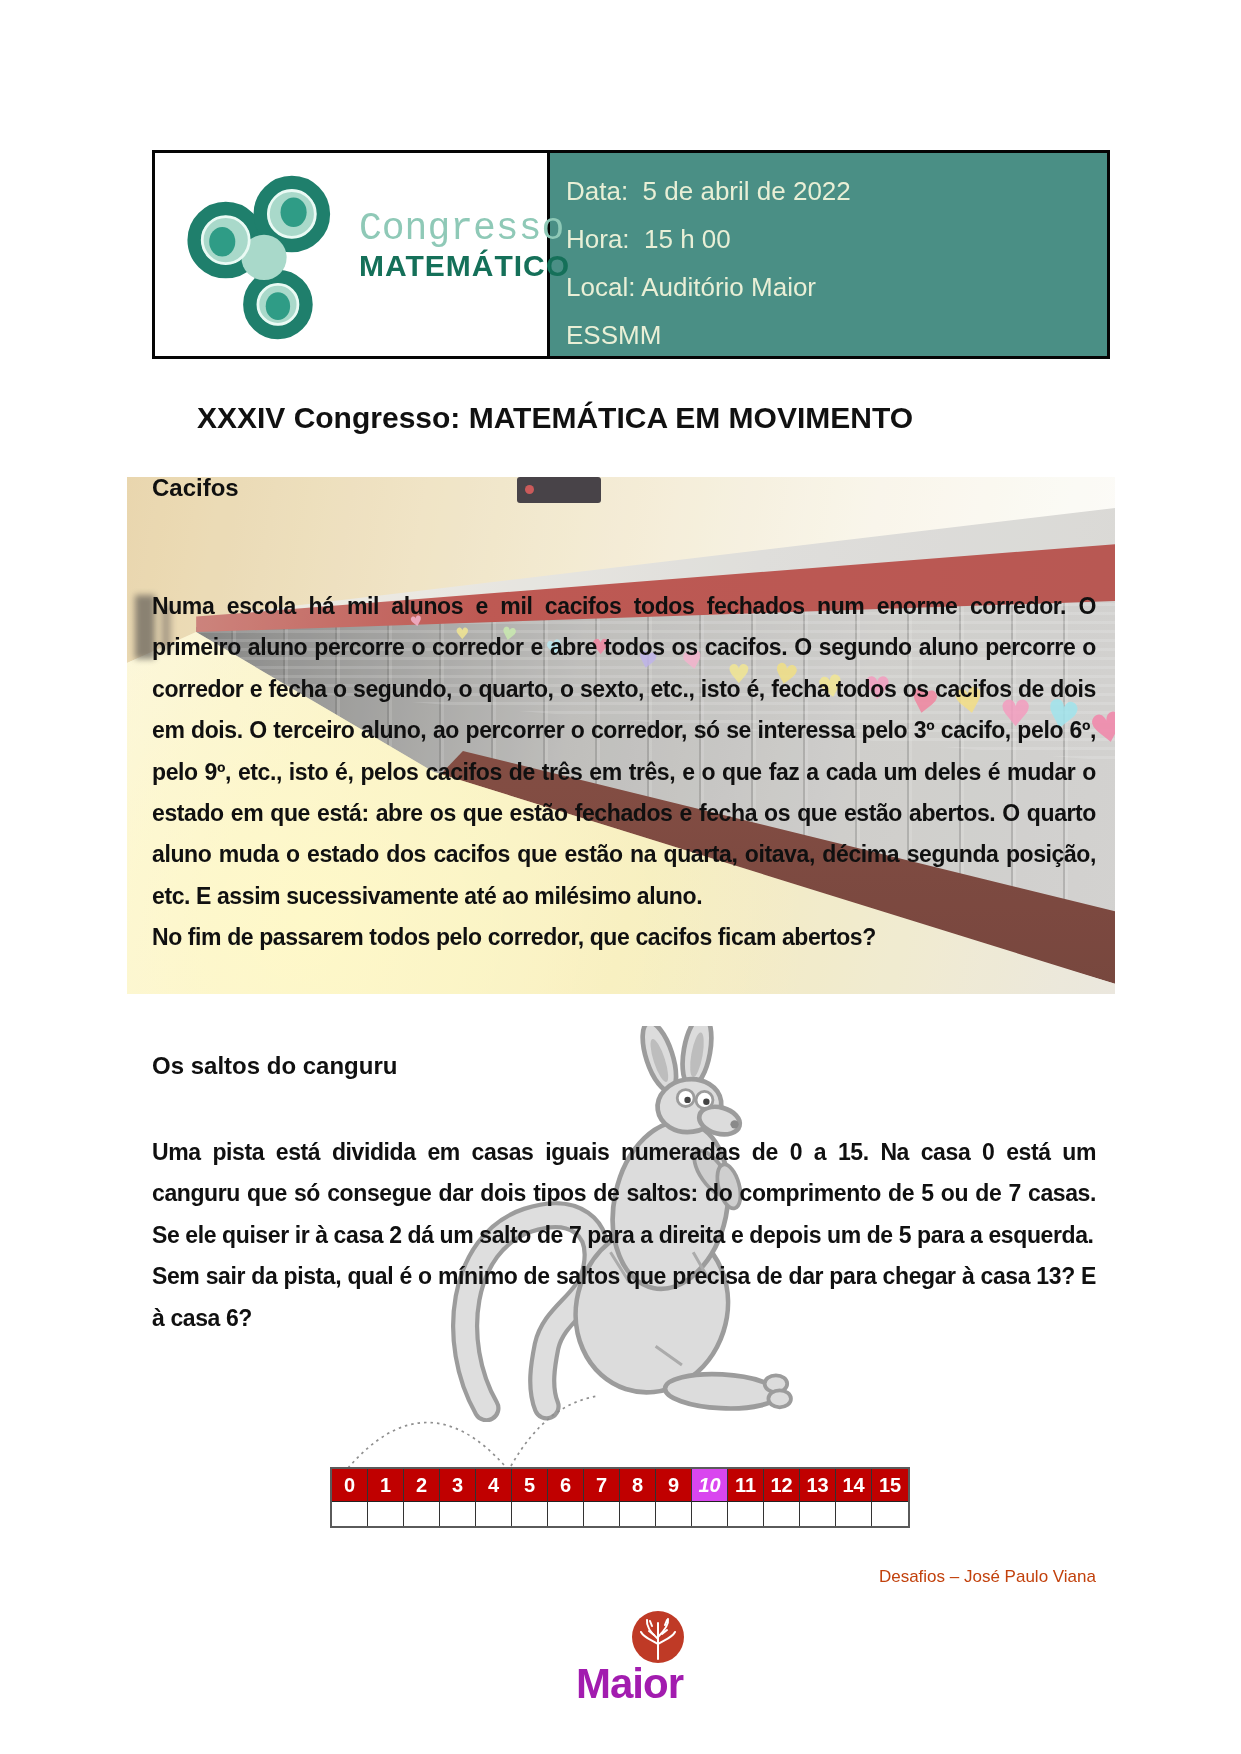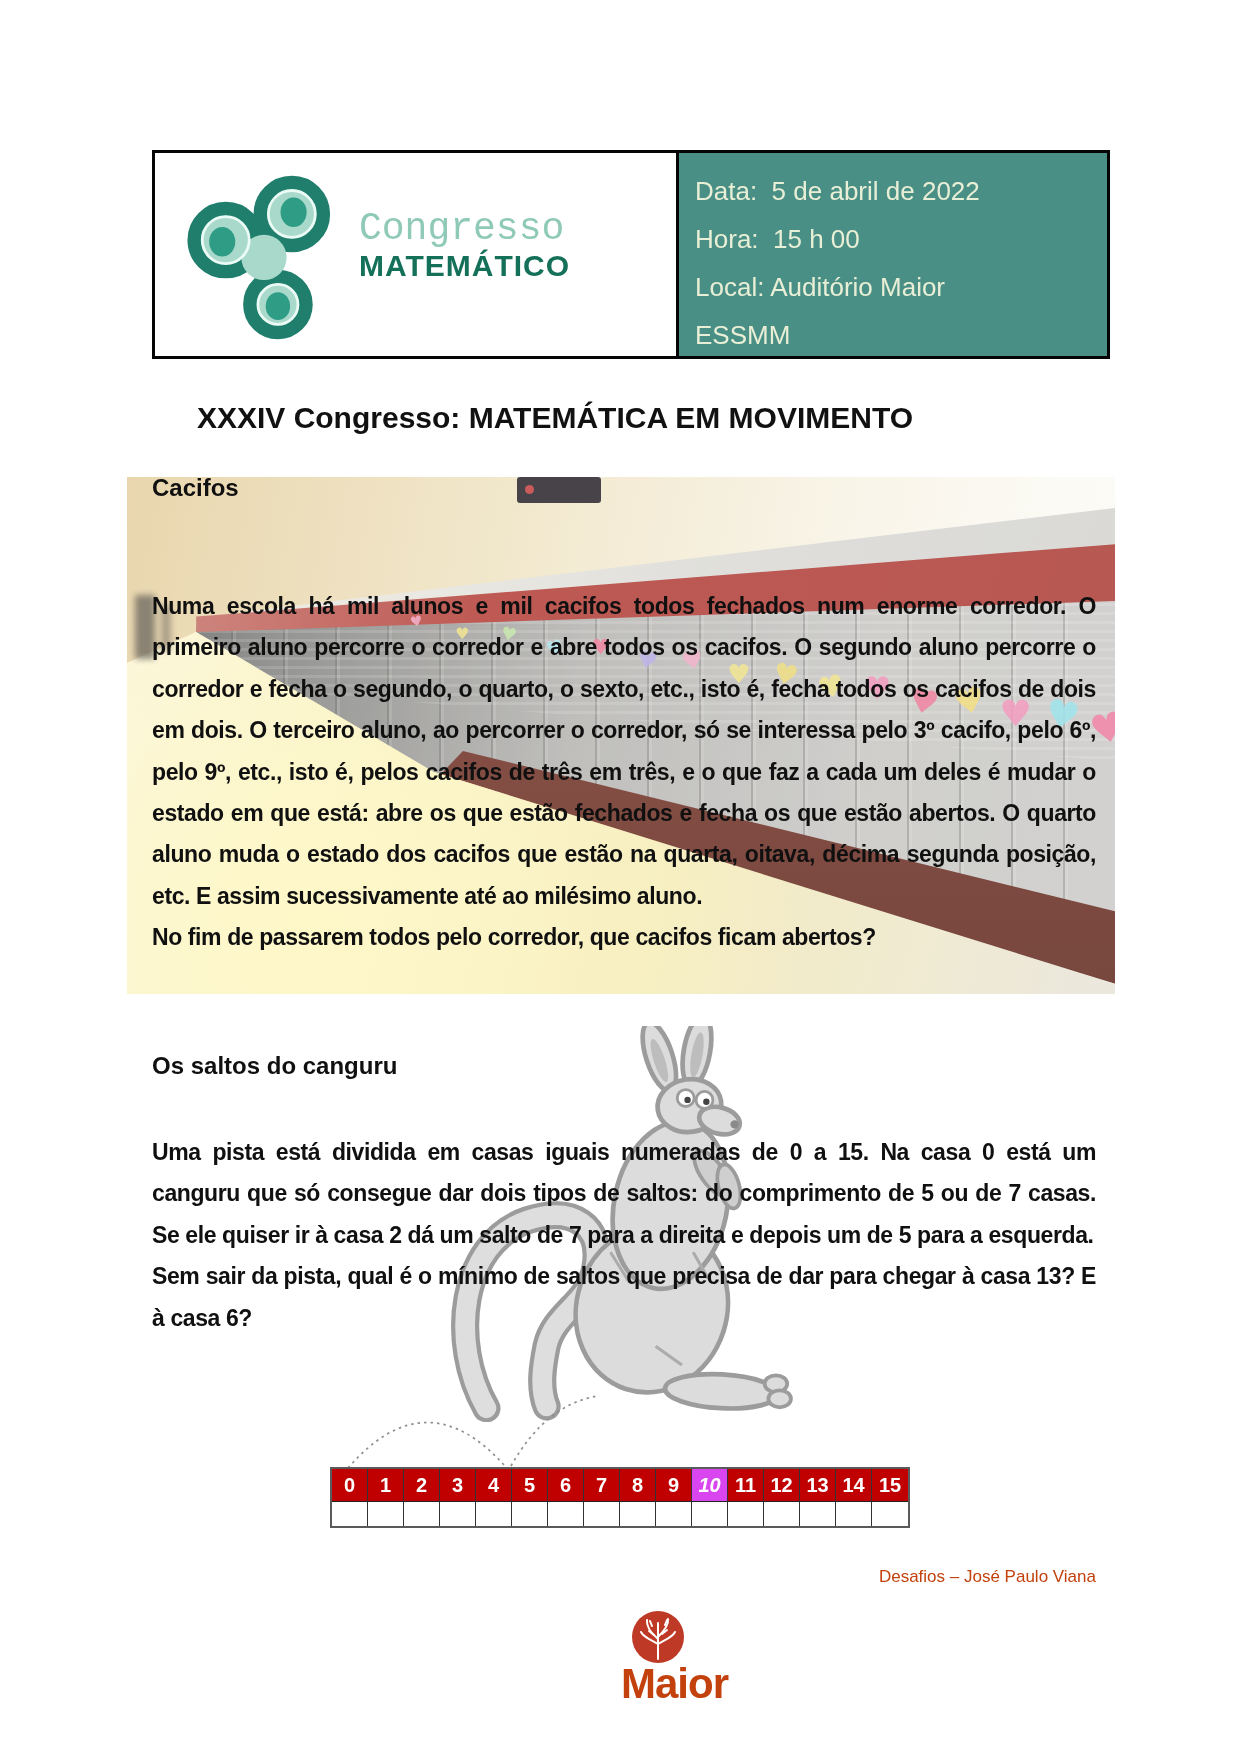--- a/index.html
+++ b/index.html
@@ -2,21 +2,21 @@
 <html><head>
 <meta charset="utf-8">
 <style>
   html,body{margin:0;padding:0;background:#fff;}
   .page{position:relative;width:1241px;height:1754px;background:#fff;overflow:hidden;
         font-family:"Liberation Sans","DejaVu Sans",sans-serif;color:#141414;}
 
   
   .header-box{position:absolute;left:152px;top:150px;width:958px;height:209px;
               border:3px solid #050505;display:flex;background:#fff;box-sizing:border-box;}
-  .header-left{position:relative;width:521px;background:#fff;text-decoration:underline;}
+  .header-left{position:relative;width:392px;background:#fff;text-decoration:underline;}
   .logo-svg{position:absolute;left:20px;top:14px;width:178px;height:174px;}
   .logo-words{position:absolute;left:204px;top:56px;}
   .logo-word1{font-family:"Liberation Mono","DejaVu Sans Mono",monospace;
               font-size:38px;color:#8fc9b7;line-height:40px;}
   .logo-word2{font-size:30px;font-weight:bold;color:#157059;letter-spacing:1px;line-height:34px;}
   .header-right{flex:1;border-left:3px solid #050505;padding:14px 0 0 18px;box-sizing:border-box;}
   .info-line{font-size:26px;color:#e9efd6;line-height:48px;white-space:pre;}
 
   
   .doc-title{position:absolute;left:0;top:401px;width:1110px;text-align:center;
@@ -66,22 +66,22 @@
   .track-row .cell{width:36px;box-sizing:border-box;border-right:1px solid #333;
                    display:flex;align-items:center;justify-content:center;}
   .track-row .cell:last-child{border-right:none;}
   .row-red .cell{height:32px;color:#fff;font-weight:bold;font-size:20px;}
   .row-white .cell{height:25px;background:#fff;border-top:1px solid #222;}
 
   
   .credit{position:absolute;right:145px;top:1567px;font-size:17px;color:#c2410c;}
   .brand-circle{position:absolute;left:632px;top:1611px;width:52px;height:52px;border-radius:50%;}
   .brand-circle svg{position:absolute;inset:0;}
-  .brand-word{position:absolute;left:621px;top:1660px;font-size:42px;font-weight:bold;
-              letter-spacing:-1px;color:#c2410c;}
+  .brand-word{position:absolute;left:576px;top:1660px;font-size:42px;font-weight:bold;
+              letter-spacing:-1px;color:#a21caf;}
 </style>
 </head>
 <body>
 
 <div class="page">
 
   <div class="header-box">
     <div class="header-left">
       <svg class="logo-svg" viewBox="0 0 100 100">
         <g stroke="#1f7f6c" stroke-width="17" stroke-linecap="round">

